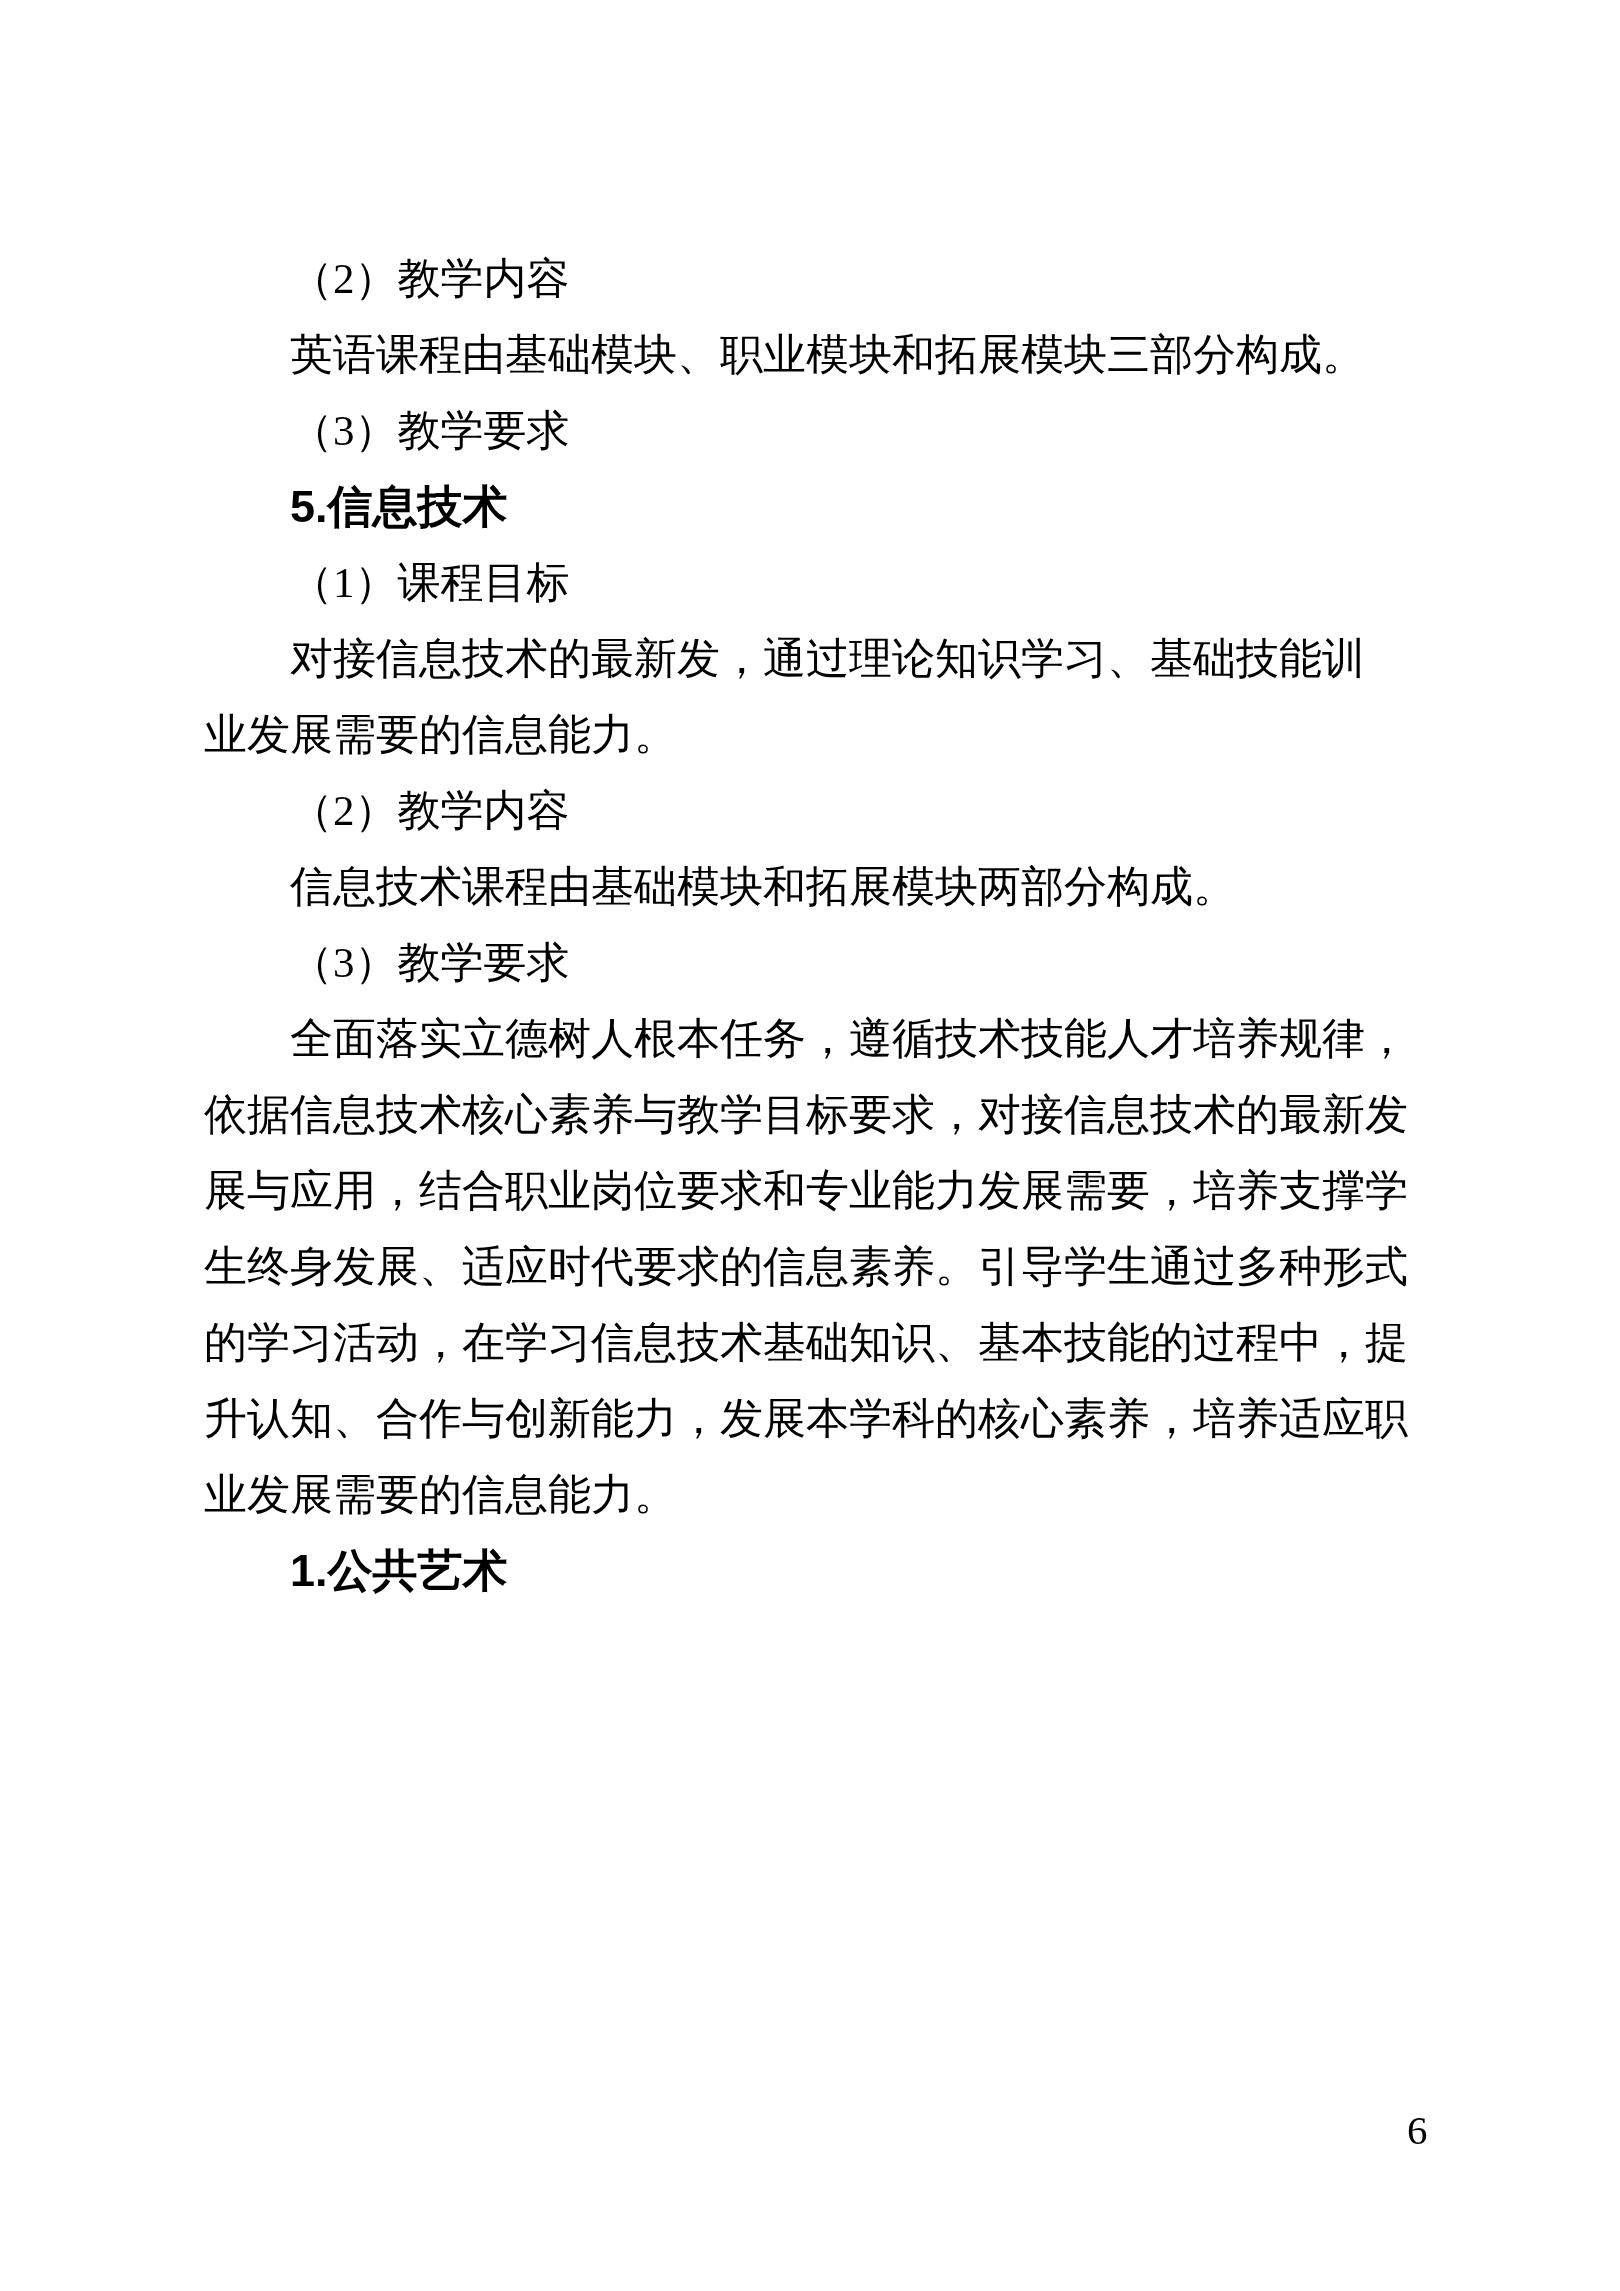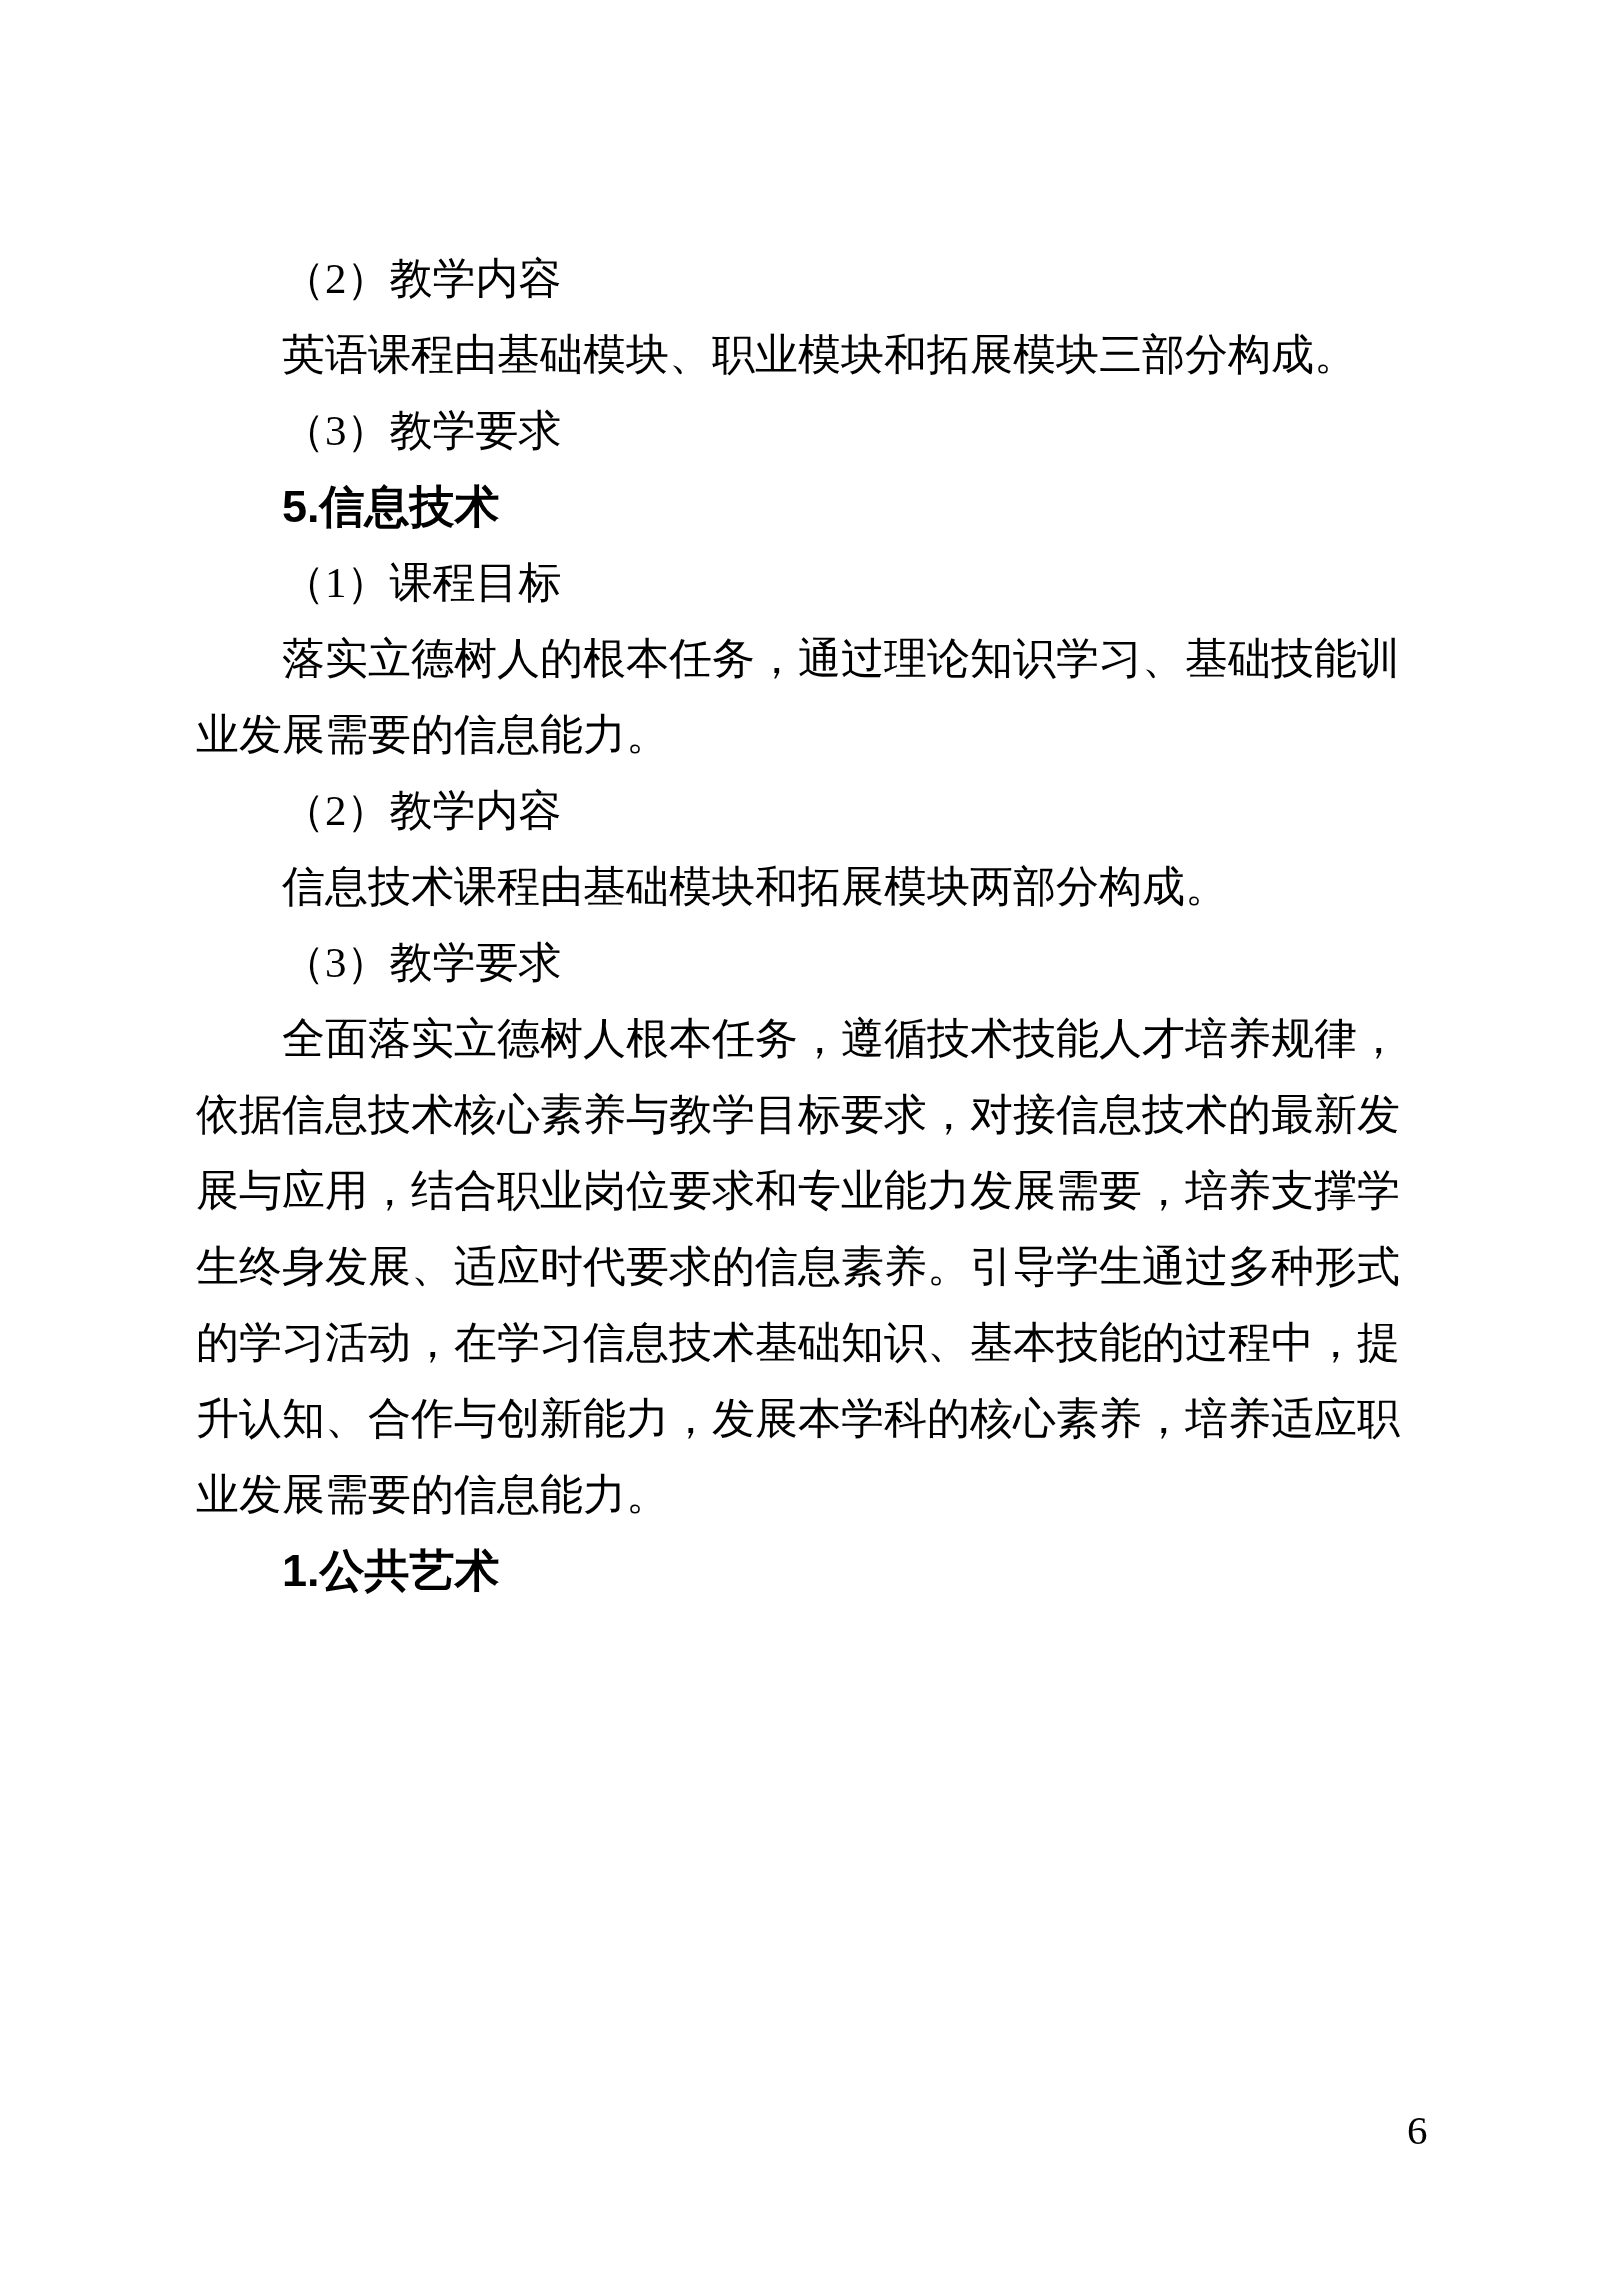--- a/index.html
+++ b/index.html
@@ -23,20 +23,21 @@
     top: 241px;
     width: 1245px;
   }
   .line {
     height: 76px;
     line-height: 76px;
     font-size: 43px;
     letter-spacing: 0px;
     white-space: nowrap;
     color: #000000;
+    margin-left: 8px;
   }
   .line.indent {
     padding-left: 86px;
   }
   .block.heading .line {
     font-family: "Liberation Sans", "DejaVu Sans", sans-serif;
     font-weight: 700;
     font-size: 45px;
   }
   .page-number {
@@ -63,21 +64,21 @@
       <div class="block subheading">
         <div class="line indent">（3）教学要求</div>
       </div>
       <div class="block heading">
         <div class="line indent">5.信息技术</div>
       </div>
       <div class="block subheading">
         <div class="line indent">（1）课程目标</div>
       </div>
       <div class="block paragraph">
-        <div class="line indent">落实立德树人的根本任务，通过理论知识学习、基础技能训</div>
+        <div class="line indent">对接信息技术的最新发，通过理论知识学习、基础技能训</div>
         <div class="line">业发展需要的信息能力。</div>
       </div>
       <div class="block subheading">
         <div class="line indent">（2）教学内容</div>
       </div>
       <div class="block paragraph">
         <div class="line indent">信息技术课程由基础模块和拓展模块两部分构成。</div>
       </div>
       <div class="block subheading">
         <div class="line indent">（3）教学要求</div>

